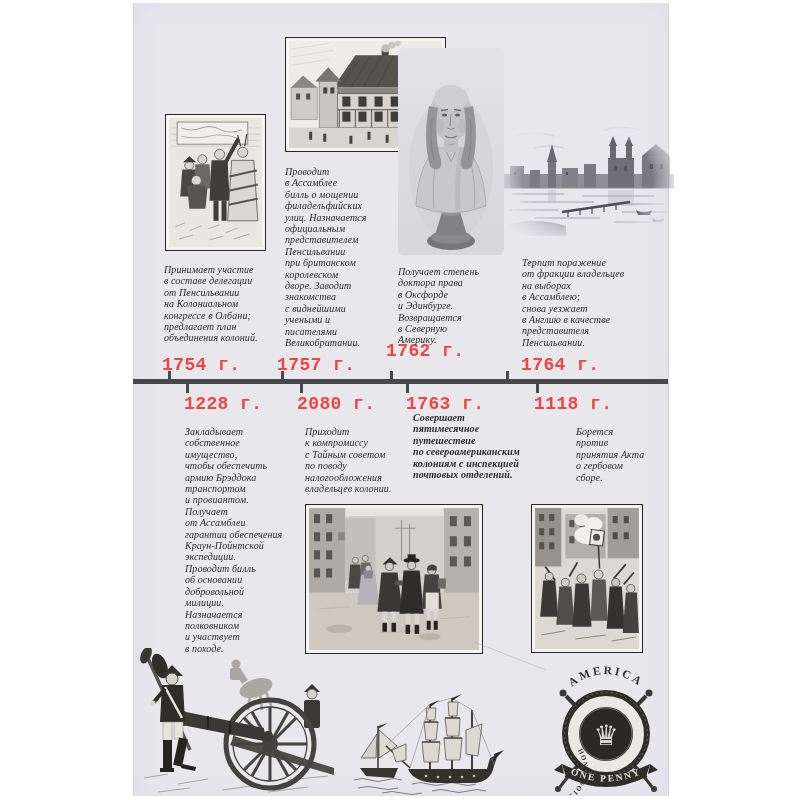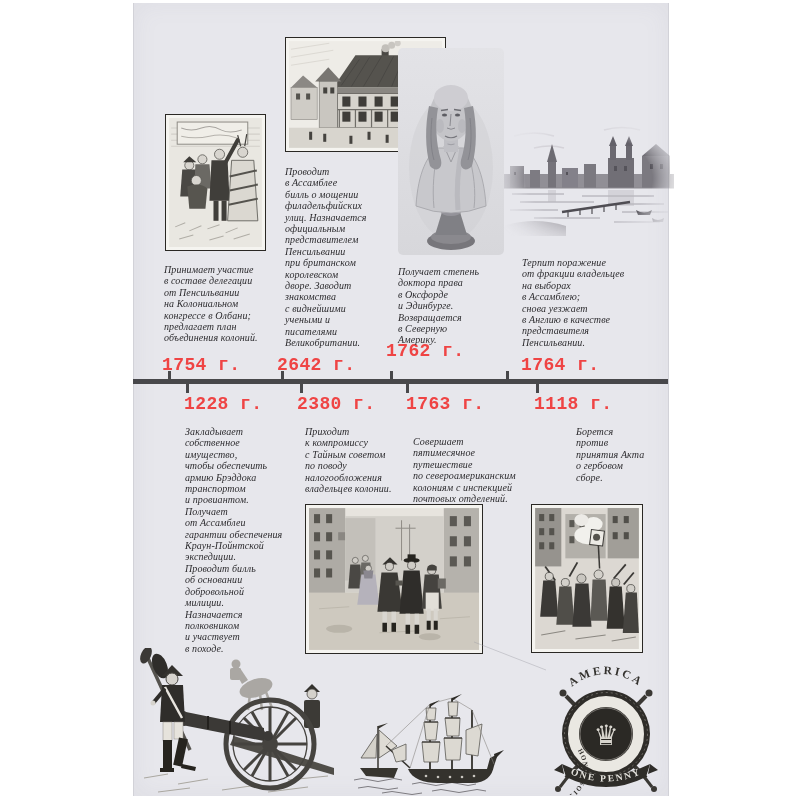--- a/index.html
+++ b/index.html
@@ -236,25 +236,25 @@
 <div class="tick up" style="left:168px;"></div>
 <div class="tick up" style="left:281px;"></div>
 <div class="tick up" style="left:390px;"></div>
 <div class="tick up" style="left:506px;"></div>
 <div class="tick dn" style="left:186px;"></div>
 <div class="tick dn" style="left:300px;"></div>
 <div class="tick dn" style="left:406px;"></div>
 <div class="tick dn" style="left:536px;"></div>
 
 <div class="year" style="left:162px;top:355px;">1754 г.</div>
-<div class="year" style="left:277px;top:355px;">2642 г.</div>
+<div class="year" style="left:277px;top:355px;">1757 г.</div>
 <div class="year" style="left:386px;top:341px;">1762 г.</div>
 <div class="year" style="left:502px;top:355px;margin-left:19px;">1764 г.</div>
 <div class="year" style="left:184px;top:394px;">1228 г.</div>
-<div class="year" style="left:297px;top:394px;">2380 г.</div>
+<div class="year" style="left:297px;top:394px;">2080 г.</div>
 <div class="year" style="left:406px;top:394px;">1763 г.</div>
 <div class="year" style="left:534px;top:394px;">1118 г.</div>
 
 <div class="evt" style="left:164px;top:264px;width:125px;">Принимает участие
 в составе делегации
 от Пенсильвании
 на Колониальном
 конгрессе в Олбани;
 предлагает план
 объединения колоний.</div>
@@ -308,21 +308,21 @@
 Назначается
 полковником
 и участвует
 в походе.</div>
 <div class="evt" style="left:305px;top:426px;width:120px;">Приходит
 к компромиссу
 с Тайным советом
 по поводу
 налогообложения
 владельцев колонии.</div>
-<div class="evt" style="left:413px;top:436px;width:130px;">Совершает
+<div class="evt" style="left:413px;top:412px;width:130px;font-weight:bold;">Совершает
 пятимесячное
 путешествие
 по североамериканским
 колониям с инспекцией
 почтовых отделений.</div>
 <div class="evt" style="left:576px;top:426px;width:110px;">Борется
 против
 принятия Акта
 о гербовом
 сборе.</div>

